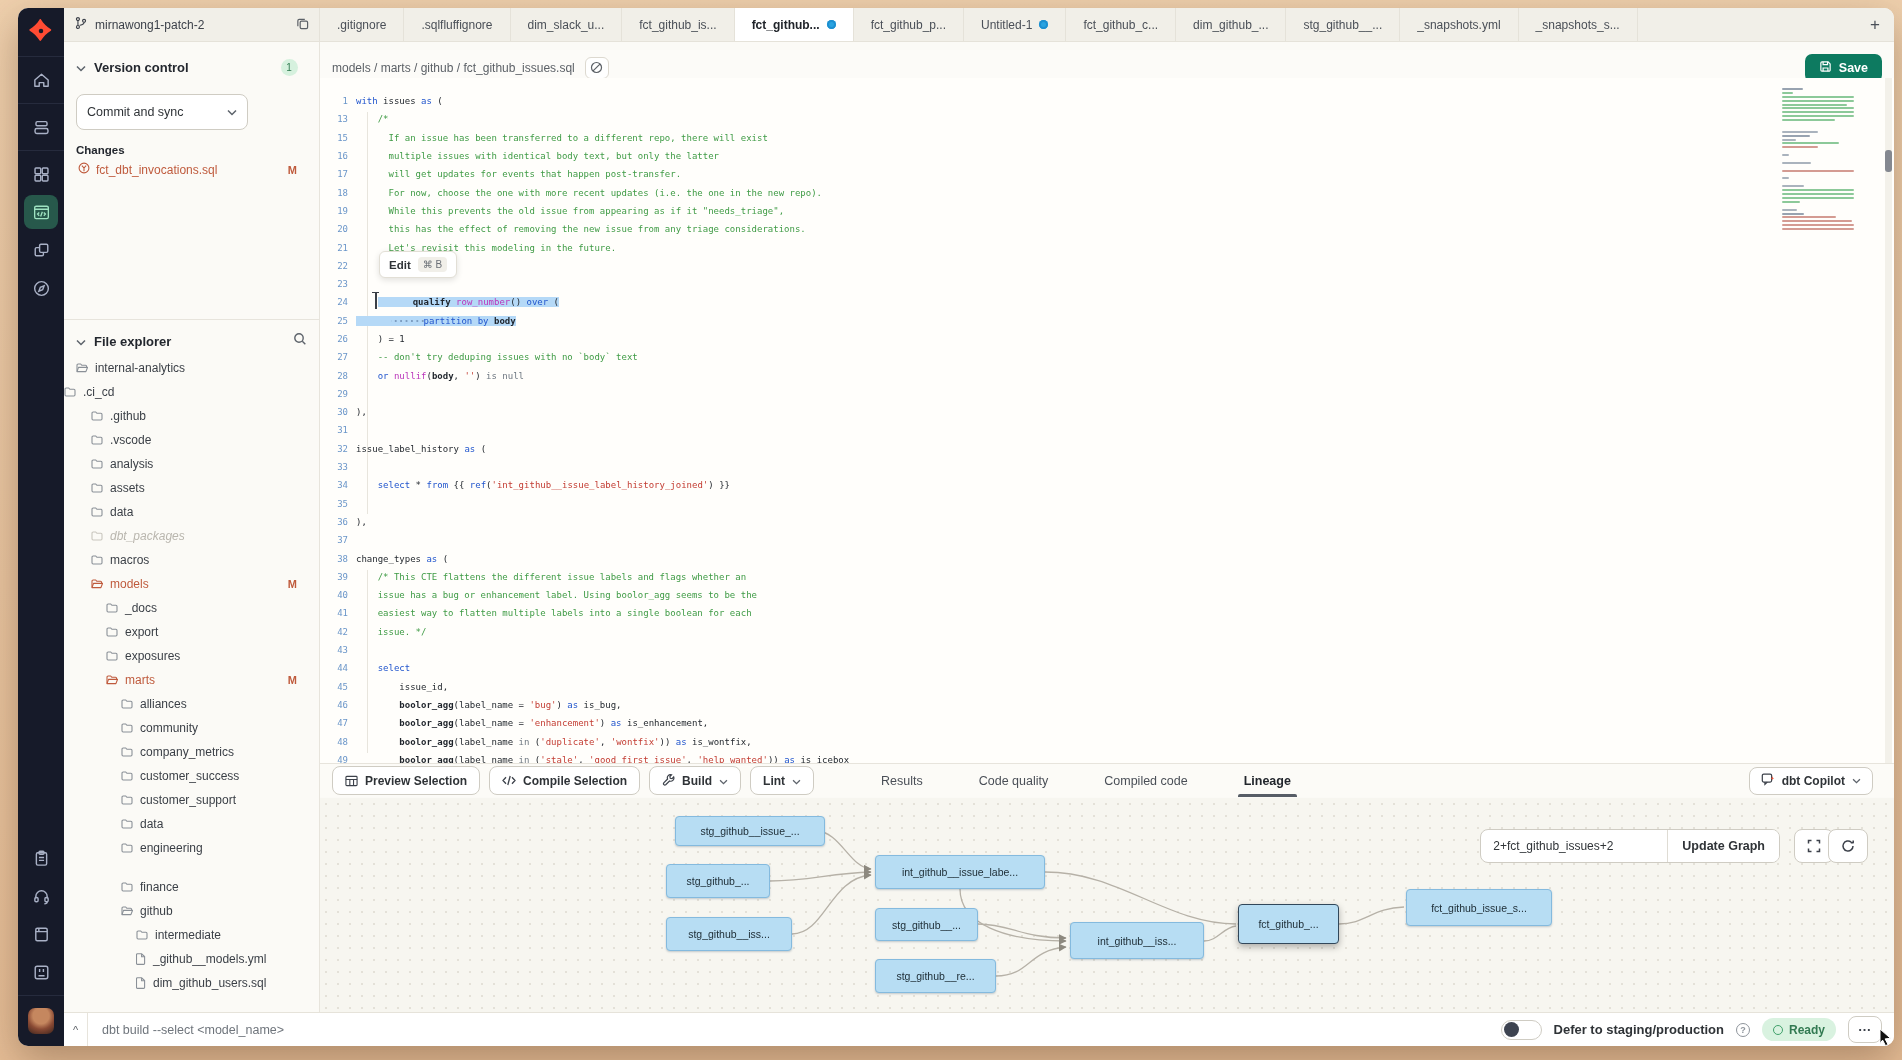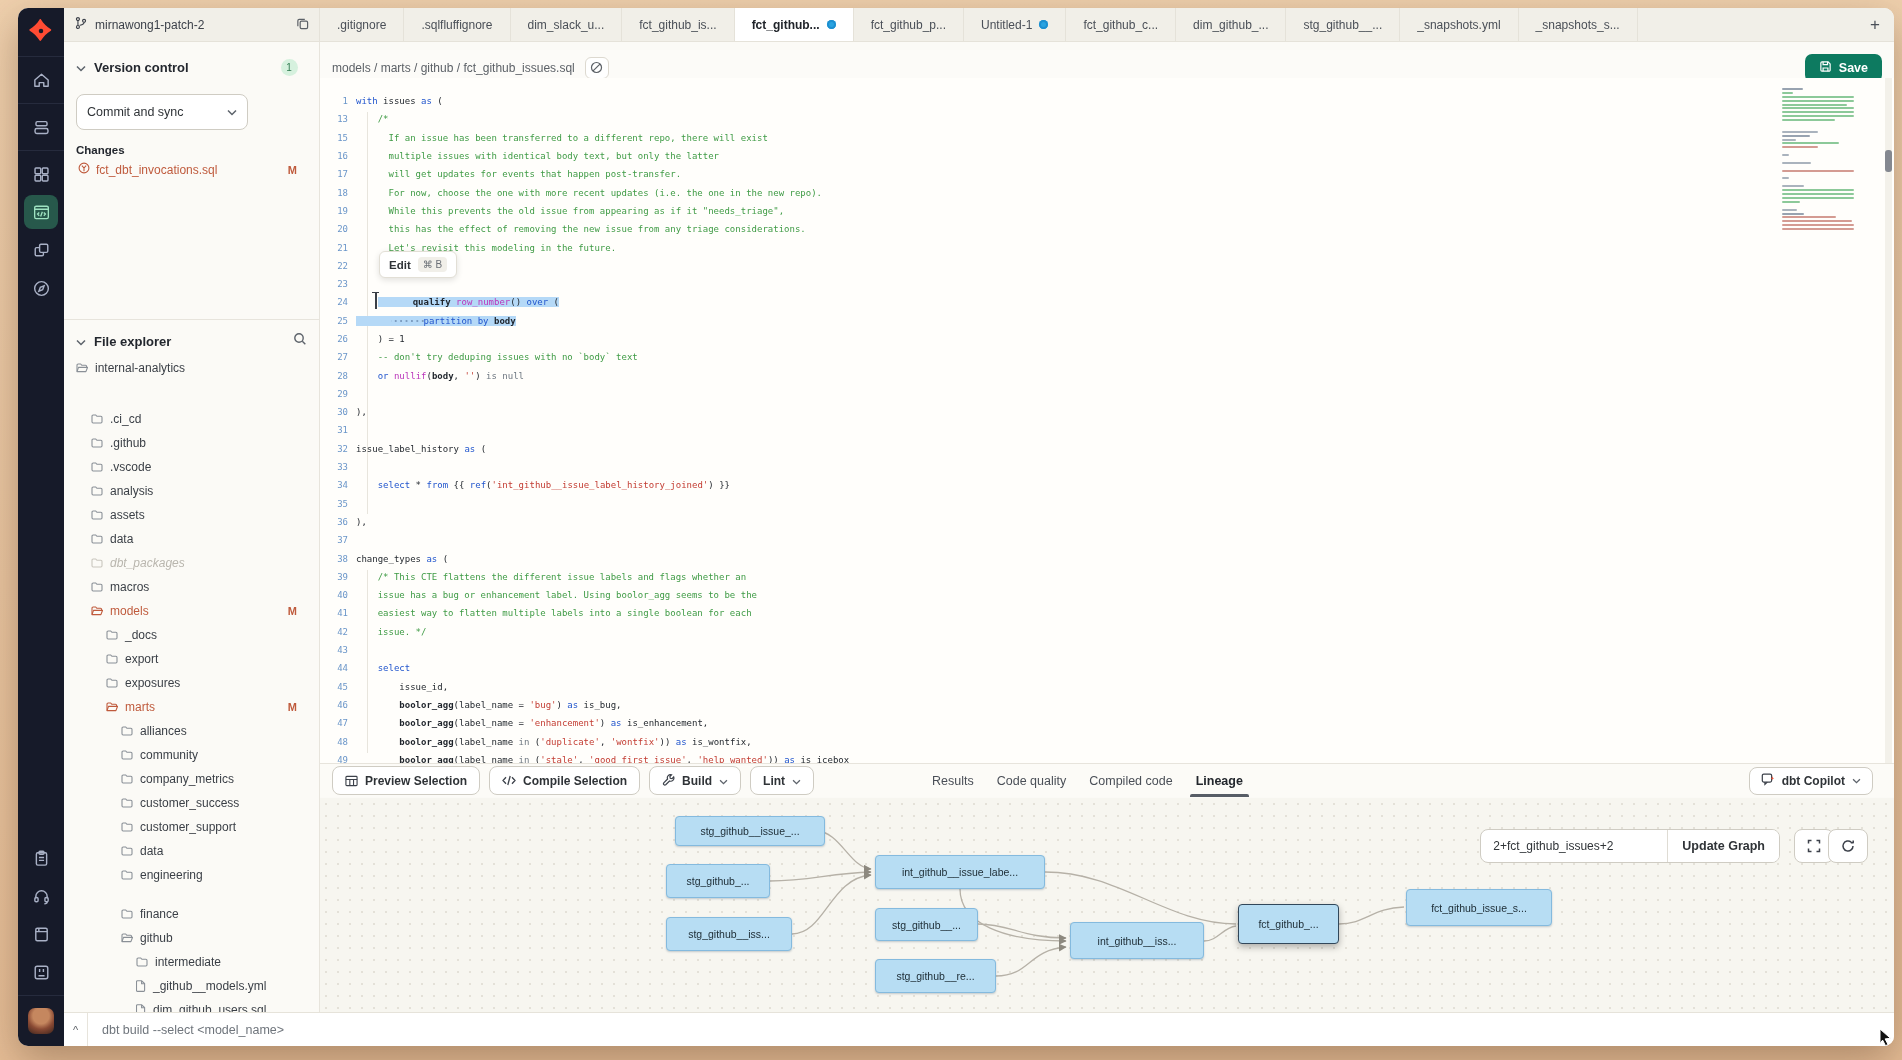--- a/index.html
+++ b/index.html
@@ -116,21 +116,21 @@
     background:#707680; border-radius:3px; opacity:.85; }
   .scroll-track { position:absolute; right:2px; top:0; bottom:0; width:7px; background:#f3f1ea; }
 
   
   .toolbar { position:absolute; left:0; right:0; top:721px; height:34px; background:#fcfbf7;
     border-top:1px solid #e7e4dc; display:flex; align-items:center; padding:0 0 0 12px; }
   .tb-btn { height:29px; background:#fff; border:1px solid #cfccc3; border-radius:8px;
     display:flex; align-items:center; gap:7px; padding:0 12px; margin-right:9px;
     font-size:12px; font-weight:bold; color:#2f3337; font-family:inherit; }
   .tb-btn .ticon { color:#3c414a; display:flex; }
-  .ptabs { display:flex; align-items:stretch; height:100%; margin-left:109px; gap:23px; }
+  .ptabs { display:flex; align-items:stretch; height:100%; margin-left:58px; gap:56px; }
   .ptab { display:flex; align-items:center; font-size:12.5px; color:#4a4f57; position:relative; }
   .ptab.active { color:#22262c; font-weight:bold; }
   .ptab.active:after { content:""; position:absolute; left:-6px; right:-6px; bottom:0; height:3px;
     background:#575d66; border-radius:2px 2px 0 0; }
   .copilot-btn { margin-left:auto; margin-right:21px; height:28px; background:#fff;
     border:1px solid #cfccc3; border-radius:8px; display:flex; align-items:center; gap:7px;
     padding:0 11px; font-size:12px; font-weight:bold; color:#2f3337; font-family:inherit; }
 
   
   .lineage { position:absolute; left:0; right:0; top:756px; height:214px; background:#f7f6f0;
@@ -372,21 +372,21 @@
       <div class="tree" id="tree">
           <div class="tree-row" style="padding-left: 12px;">
             <span class="ticon">
               <svg width="12" height="10" viewBox="0 0 12 10" fill="none" stroke="currentColor" stroke-width="1.1" stroke-linejoin="round">
                 <path d="M1 8.6V2.3C1 1.6 1.5 1 2.2 1h2.5l1.2 1.3h3.6c.6 0 1.1.5 1.1 1.1v.8"></path>
                 <path d="M1 8.6 2.5 4.4h9L9.9 8.6z"></path>
               </svg>
             </span>
             <span>internal-analytics</span>
           </div>
-          <div class="tree-row" style="padding-left: 27px; margin-top: 27px;">
+          <div class="tree-row" style="">
             <span class="ticon">
               <svg width="12" height="10" viewBox="0 0 12 10" fill="none" stroke="currentColor" stroke-width="1.1">
                 <path d="M1 2.3C1 1.6 1.5 1 2.2 1h2.5l1.2 1.3h4c.6 0 1.1.5 1.1 1.1v4.4c0 .7-.5 1.2-1.1 1.2H2.1C1.5 9 1 8.5 1 7.8z"></path>
               </svg>
             </span>
             <span>.ci_cd</span>
           </div>
           <div class="tree-row" style="padding-left: 27px;">
             <span class="ticon">
               <svg width="12" height="10" viewBox="0 0 12 10" fill="none" stroke="currentColor" stroke-width="1.1">
@@ -916,20 +916,32 @@
                 </svg>
             </div>
           </div>
         </div>
       </div>
     </div>
 
     <div class="statusbar">
       <div class="collapse-cell">^</div>
       <input class="cmd-input" placeholder="dbt build --select &lt;model_name&gt;" style="">
+      <div class="sb-right">
+        <div class="toggle">
+            <div class="knob"></div>
+          </div>
+        <span class="defer-label">Defer to staging/production</span>
+        <span class="help-icon">?</span>
+        <div class="ready-pill">
+          <span class="rcirc"></span>
+          <span class="rtext">Ready</span>
+        </div>
+        <div class="dots-btn">⋯</div>
+      </div>
     </div>
 
   </div>
 
   <div class="cursor-arrow">
     <svg width="16" height="18" viewBox="0 0 16 18">
         <path d="M2 1l10.5 9.3-5.4.6 3 5.6-2.6 1.2-2.9-5.6L2 15.6z" fill="#111" stroke="#fff" stroke-width="1"></path>
       </svg>
   </div>
 </div>

